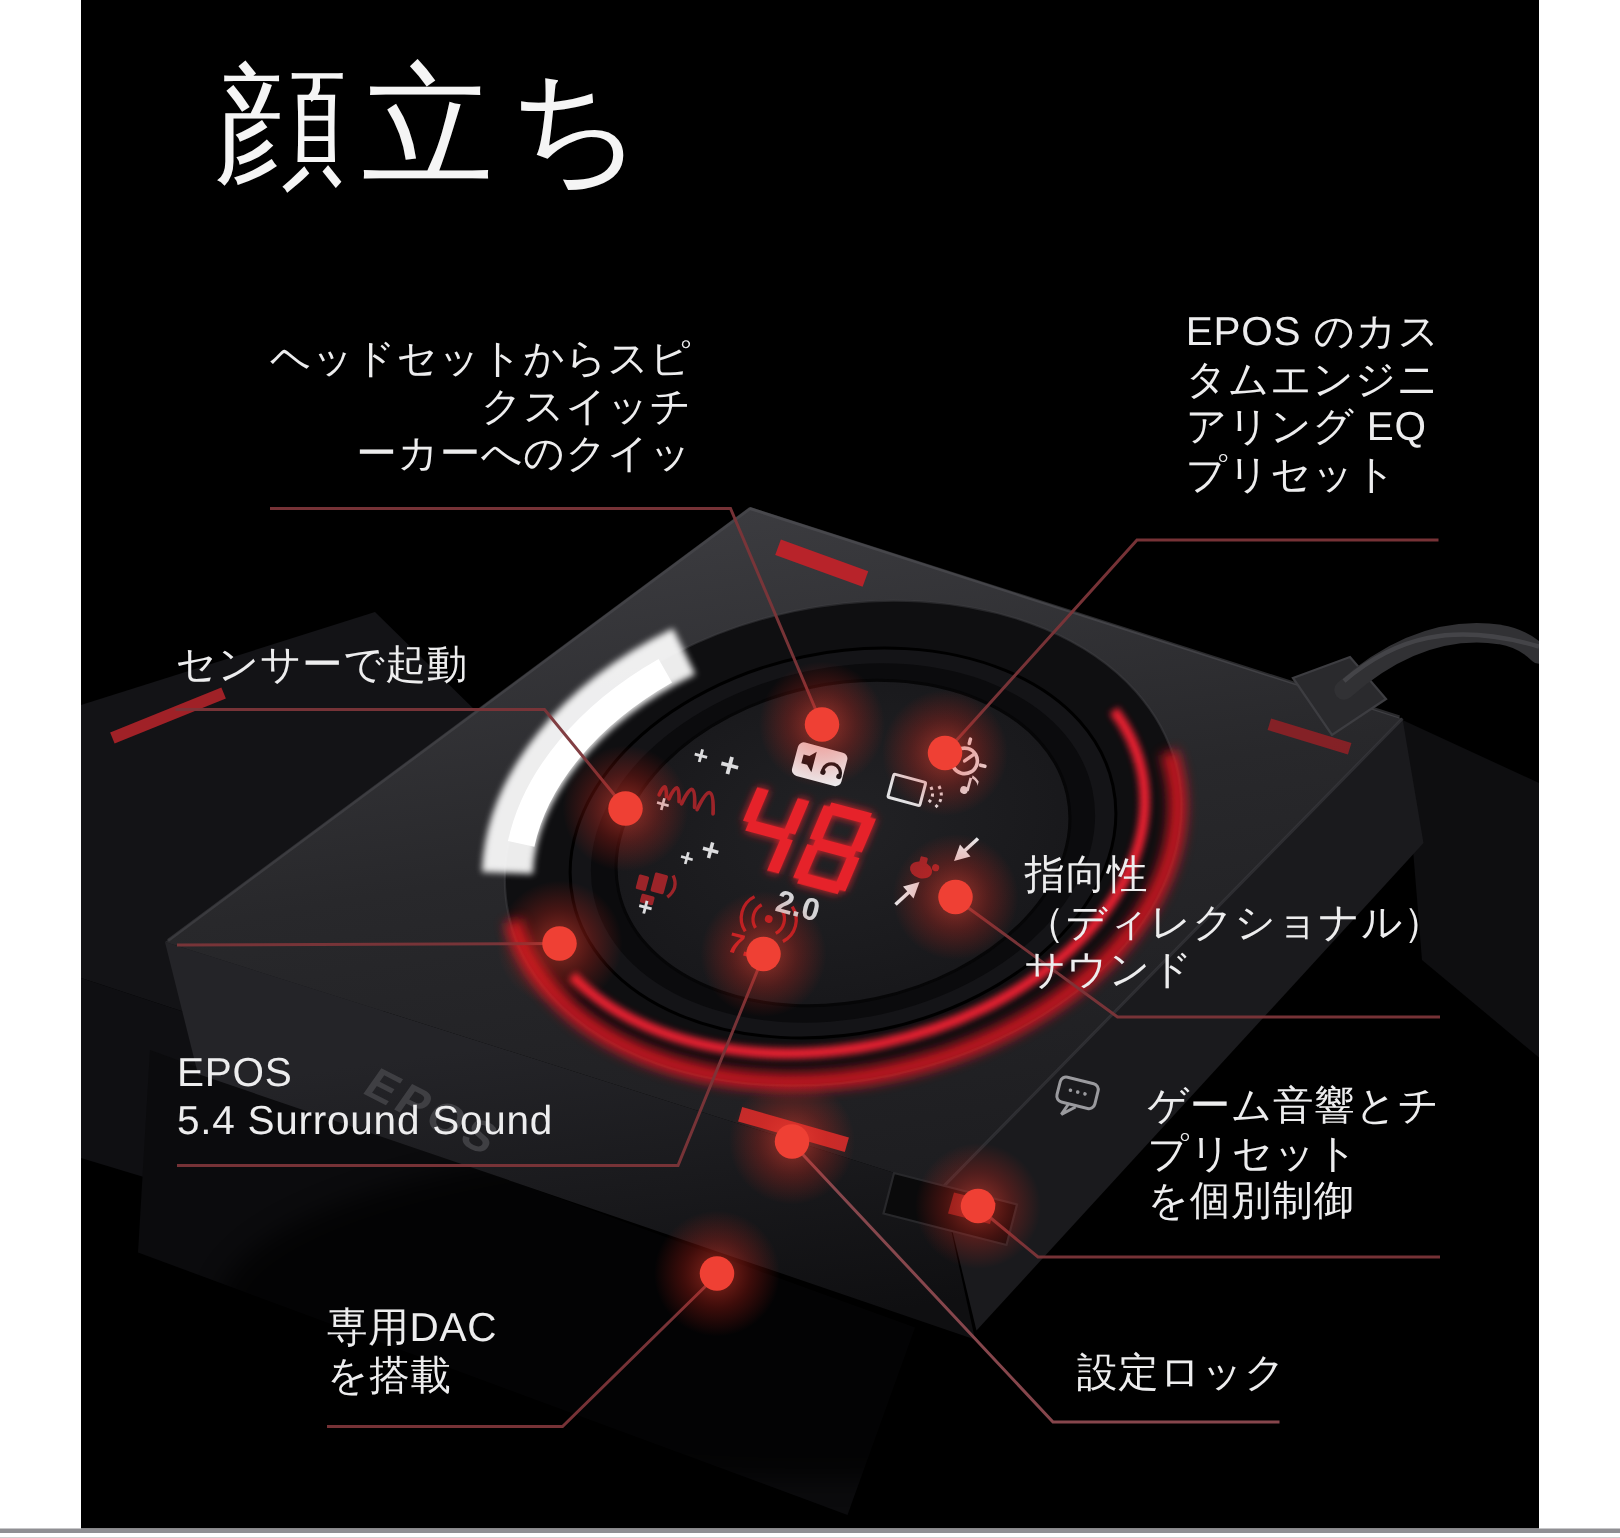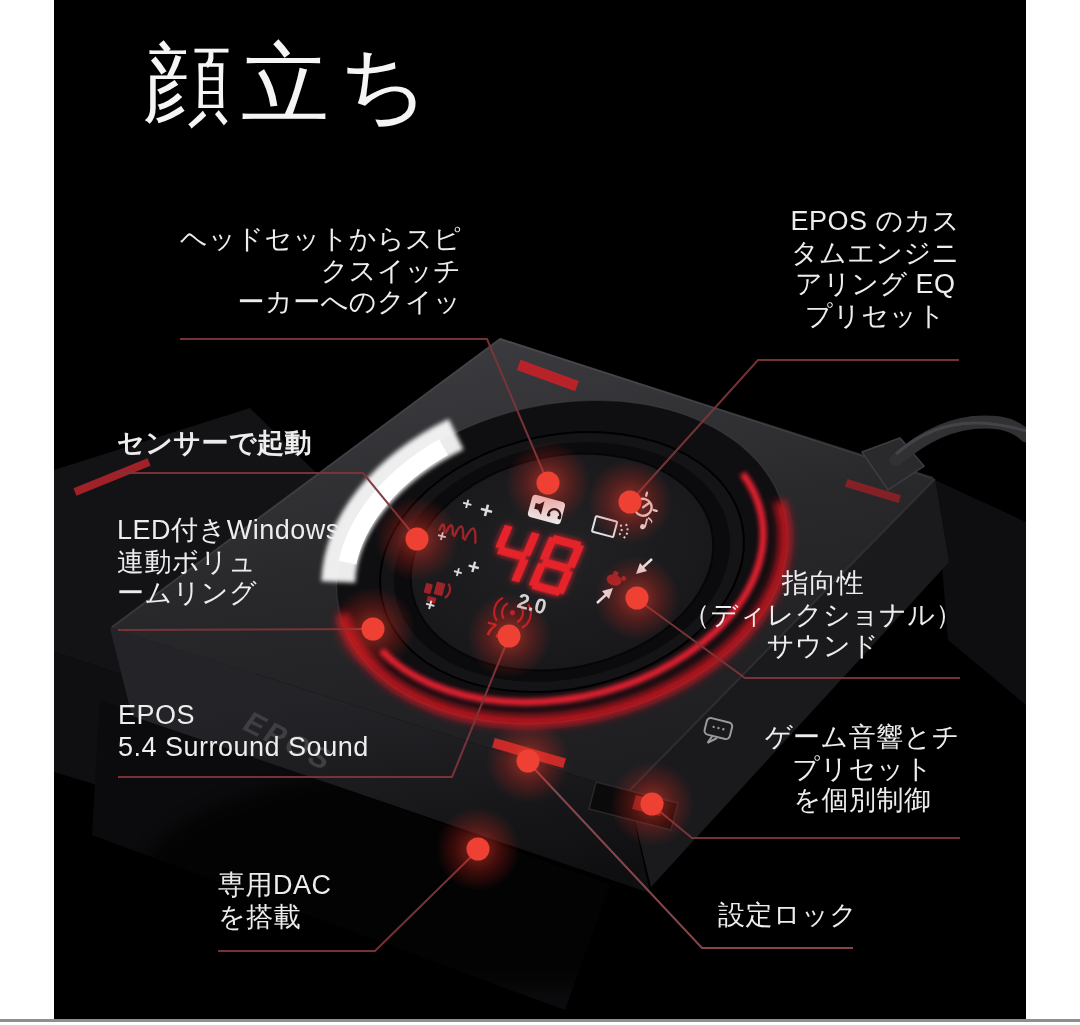--- a/index.html
+++ b/index.html
@@ -3,21 +3,21 @@
 <meta charset="utf-8">
 <style>
   html,body{margin:0;padding:0;background:#ffffff;}
   .canvas{position:relative;width:1080px;height:1025px;background:#ffffff;overflow:hidden;
           font-family:"Liberation Sans","DejaVu Sans",sans-serif;}
   .photo{position:absolute;left:54px;top:0;width:972px;height:1019px;background:#000;overflow:hidden;}
   .scene{position:absolute;left:0;top:0;}
   .title{position:absolute;left:58px;top:38px;color:#f5f5f5;font-size:88px;line-height:1.05;
          letter-spacing:10px;font-weight:500;white-space:nowrap;margin-left:31px;}
   .co{position:absolute;color:#ededee;font-size:27px;line-height:1.17;letter-spacing:.5px;white-space:nowrap;}
-  .co.r{text-align:center;}
+  .co.r{text-align:left;}
   .bottom-line{position:absolute;left:0;top:1019px;width:1080px;height:3px;background:#8f8f93;}
 </style>
 </head>
 <body>
 
 <div class="canvas">
   <div class="photo">
 
     <svg class="scene" width="972" height="1019" viewBox="54 0 972 1019">
       <defs>
@@ -262,29 +262,24 @@
       <div>ーカーへのクイッ</div>
     </div>
 
     <div class="co r" style="right:66px;top:206px;">
       <div>EPOS のカス</div>
       <div>タムエンジニ</div>
       <div>アリング EQ</div>
       <div>プリセット</div>
     </div>
 
-    <div class="co" style="left:63px;top:428px;font-weight:bold;">
+    <div class="co" style="left:63px;top:428px;">
       <div>センサーで起動</div>
     </div>
 
-    <div class="co" style="left:63px;top:515px;">
-      <div>LED付きWindows</div>
-      <div>連動ボリュ</div>
-      <div>ームリング</div>
-    </div>
 
     <div class="co" style="left:64px;top:700px;">
       <div>EPOS</div>
       <div>5.4 Surround Sound</div>
     </div>
 
     <div class="co r" style="right:63px;top:568px;">
       <div>指向性</div>
       <div>（ディレクショナル）</div>
       <div>サウンド</div>

